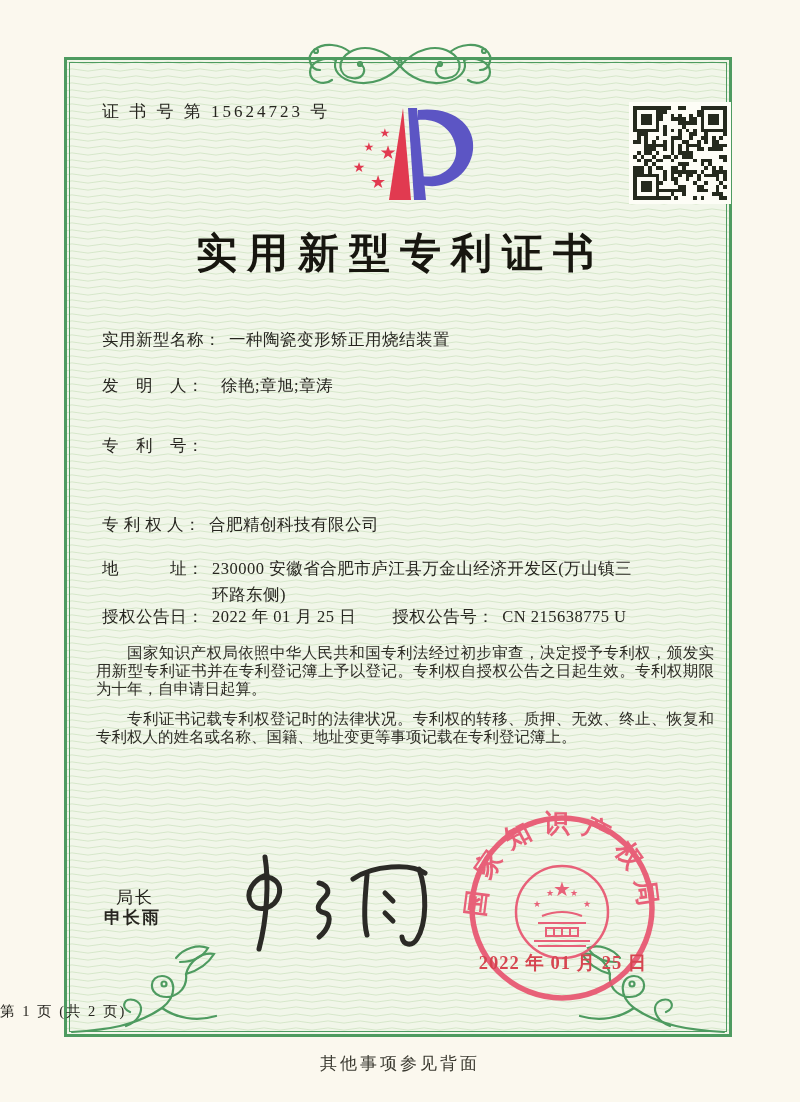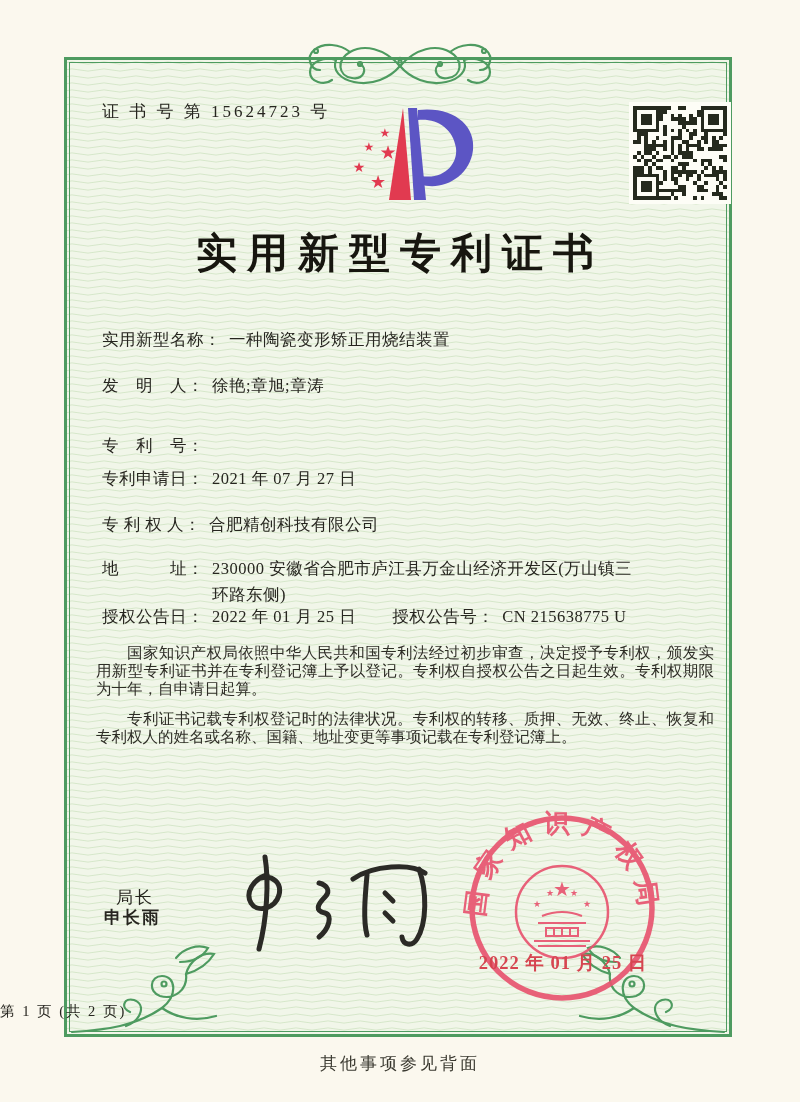--- a/index.html
+++ b/index.html
@@ -18,21 +18,21 @@
   .logo .star{fill:var(--logo-red,#e13a50);font-family:"DejaVu Sans",sans-serif;}
   .qr{position:absolute;left:633px;top:106px;width:94px;height:94px;}
   #qr rect{fill:var(--qr-dark,#252a1e);}
   .qr-bg{position:absolute;left:629px;top:102px;width:102px;height:102px;background:#fdfdf6;}
   .title{position:absolute;left:0;top:226px;width:100%;margin:0;text-align:center;
          font-size:41px;font-weight:600;letter-spacing:10px;color:#17160f;}
   .row{position:absolute;left:102px;display:flex;font-size:16.5px;line-height:26px;letter-spacing:0.5px;}
   .row .lab{white-space:nowrap;}
   .row .val{margin-left:8px;}
   .row-name{top:327px;}
-  .row-inv{top:373px;}
+  .row-inv{top:373px;gap:9px;}
   .row-pno{top:433px;}
   .row-fdate{top:466px;}
   .row-pat{top:512px;}
   .row-addr{top:556px;}
   .row-addr .val{width:436px;}
   .row-grant{top:604px;}
   .pair2{margin-left:36px;display:flex;}
   .para{position:absolute;left:96px;width:618px;margin:0;font-size:15.5px;line-height:18px;
         text-indent:2em;text-align:justify;color:#2e2d26;}
   .p1{top:644px;}
@@ -567,24 +567,20 @@
     <span class="lab">实用新型名称：</span>
     <span class="val">一种陶瓷变形矫正用烧结装置</span>
   </div>
   <div class="row row-inv">
     <span class="lab">发　明　人：</span>
     <span class="val">徐艳;章旭;章涛</span>
   </div>
   <div class="row row-pno">
     <span class="lab">专　利　号：</span>
   </div>
-  <div class="row row-fdate">
-    <span class="lab">专利申请日：</span>
-    <span class="val">2021 年 07 月 27 日</span>
-  </div>
   <div class="row row-pat">
     <span class="lab">专 利 权 人：</span>
     <span class="val">合肥精创科技有限公司</span>
   </div>
   <div class="row row-addr">
     <span class="lab">地　　　址：</span>
     <span class="val">230000 安徽省合肥市庐江县万金山经济开发区(万山镇三环路东侧)</span>
   </div>
   <div class="row row-grant">
     <span class="lab">授权公告日：</span>

